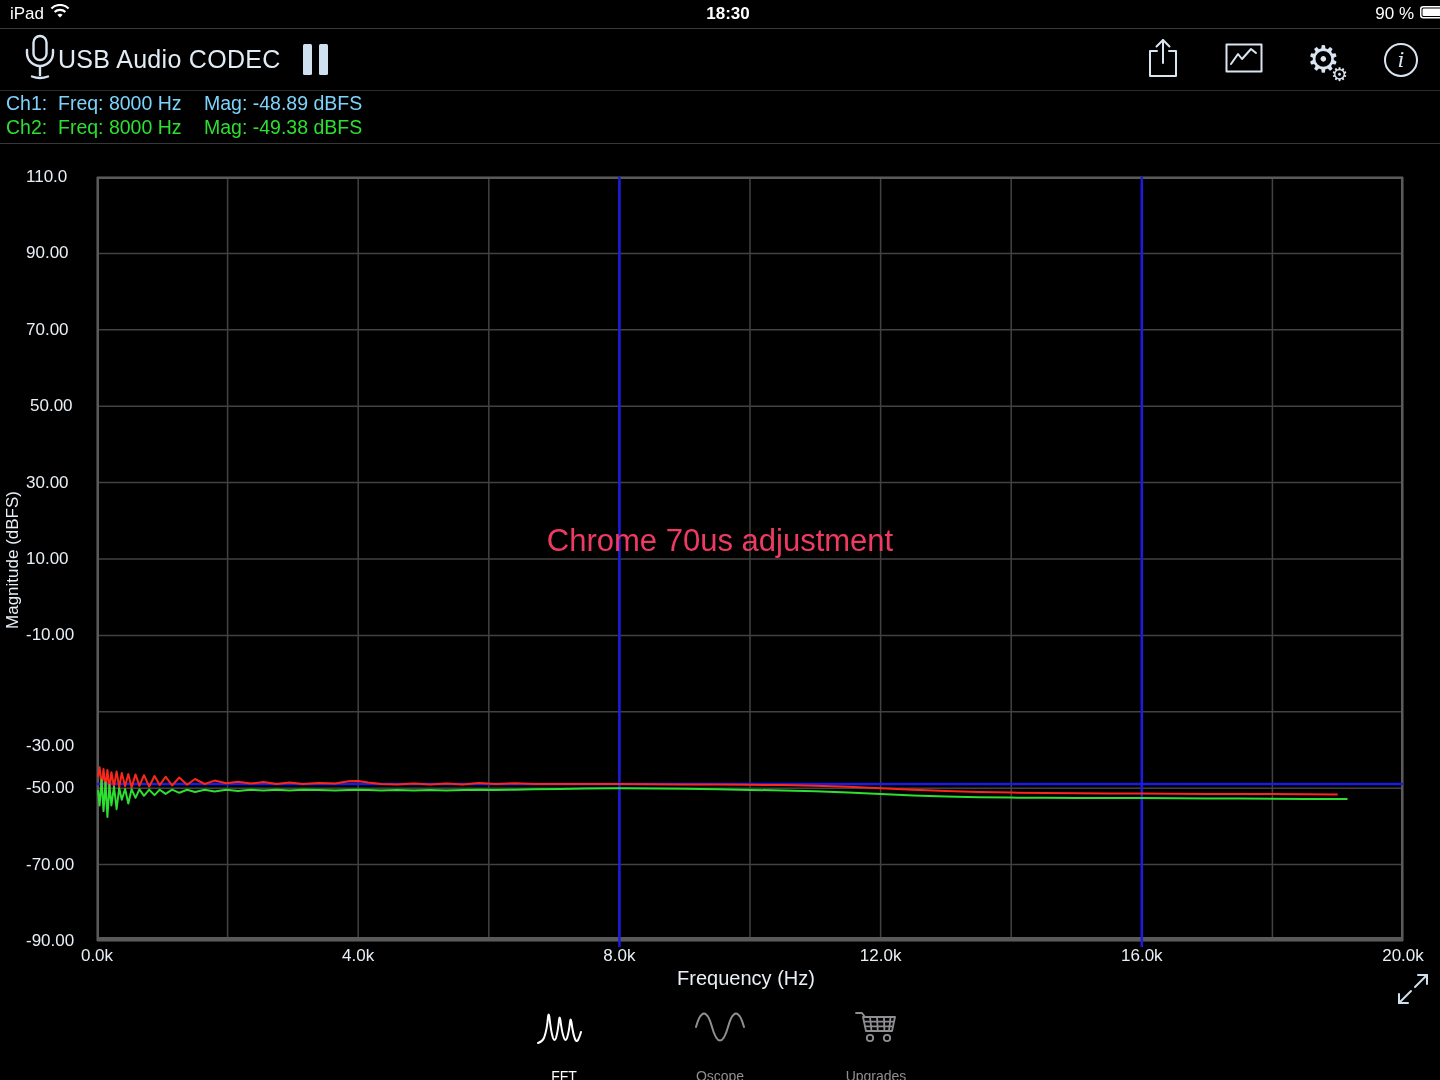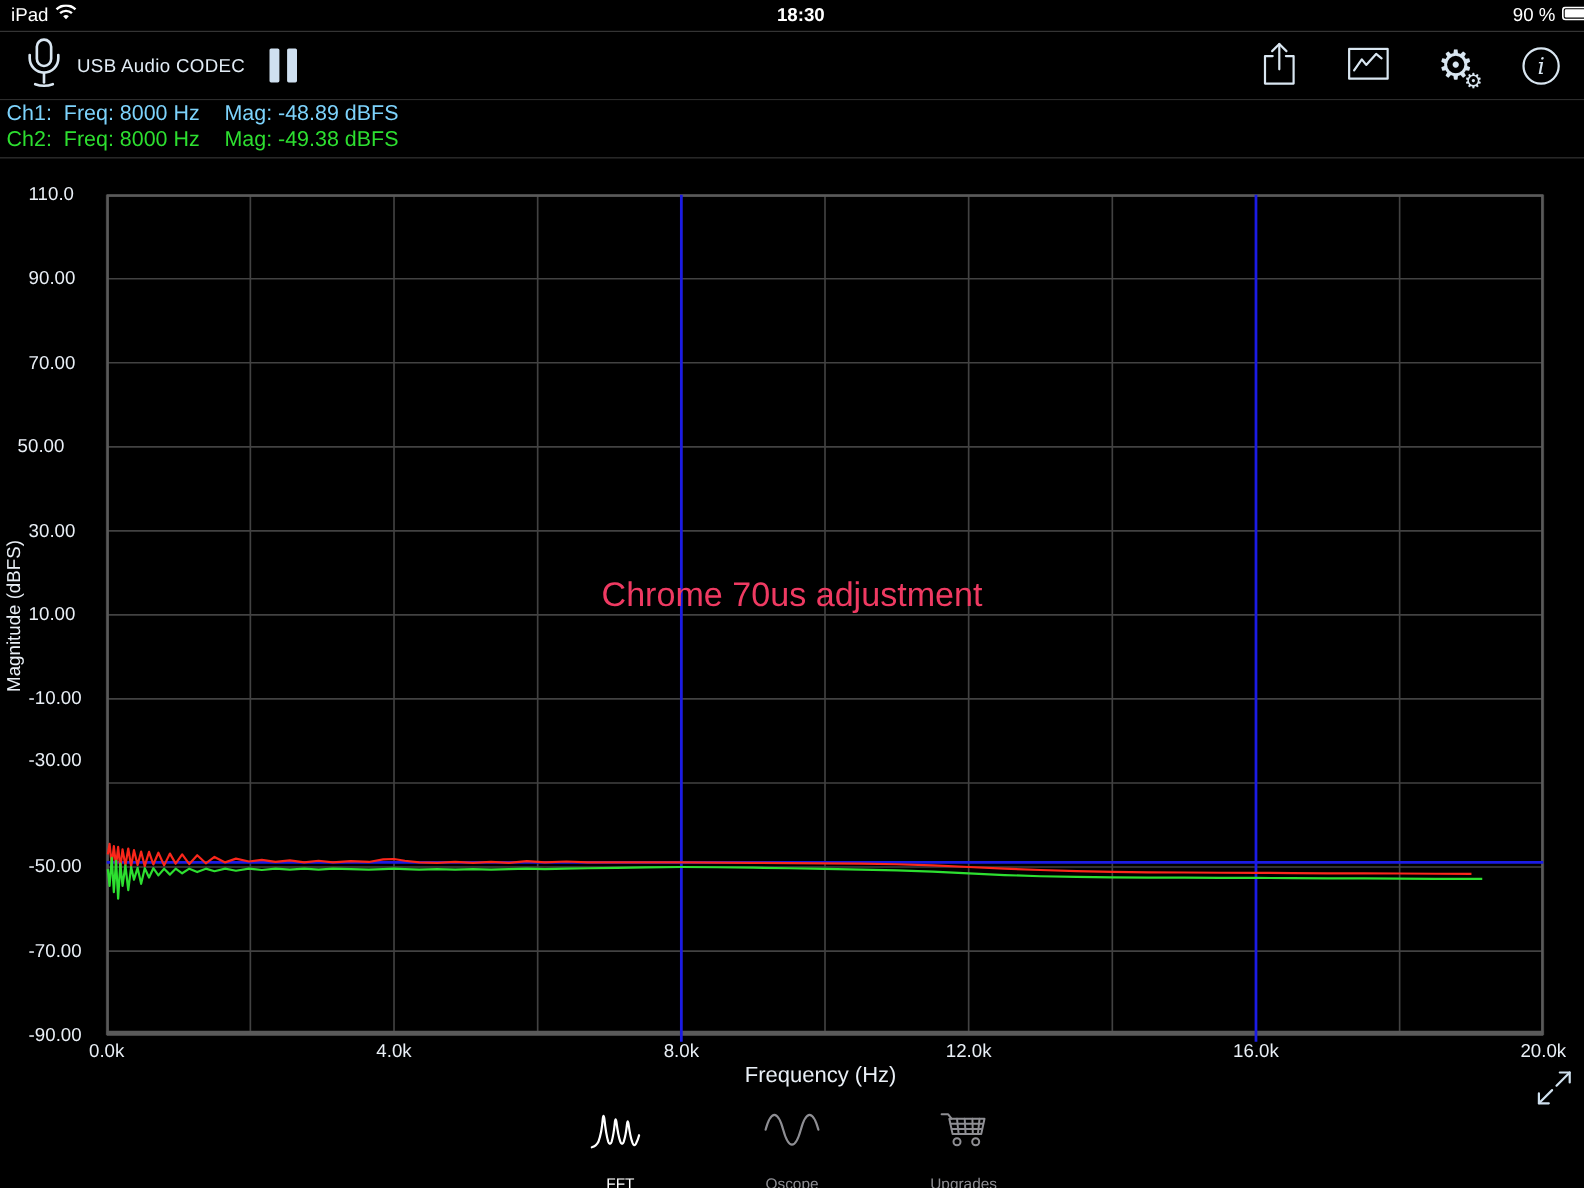--- a/index.html
+++ b/index.html
@@ -10,21 +10,21 @@
   .status-bar{position:absolute;left:0;top:0;width:1440px;height:28px;
               border-bottom:1px solid #3a3a3a;display:flex;align-items:center;
               font-size:17px;color:#fff;padding-left:16px;}
   .sb-left{position:absolute;left:10px;display:flex;align-items:center;gap:6px;}
   .sb-time{position:absolute;left:0;width:100%;text-align:center;font-weight:bold;}
   .sb-right{position:absolute;right:8px;display:flex;align-items:center;gap:6px;}
 
   
   .toolbar{position:absolute;left:0;top:29px;width:1440px;height:61px;
            border-bottom:1px solid #2c2c2c;display:flex;align-items:center;}
-  .tb-title{font-size:17px;color:#e2ecf5;margin-left:12px;letter-spacing:.3px;}
+  .tb-title{font-size:25px;color:#e2ecf5;letter-spacing:.3px;}
   .mic-btn{margin-left:22px;background:none;border:none;padding:0;cursor:pointer;}
   .pause-btn{margin-left:22px;background:none;border:none;padding:0;cursor:pointer;display:flex;gap:7px;}
   .pause-btn span{display:block;width:9px;height:31px;background:#cfe0f0;border-radius:1.5px;}
   .tb-actions{position:absolute;right:22px;display:flex;align-items:center;gap:44px;}
   .tb-actions .act{background:none;border:none;padding:0;cursor:pointer;position:relative;}
   .gear-big{font-size:37px;color:#d9e6f1;line-height:1;font-family:"DejaVu Sans",sans-serif;}
   .gear-small{position:absolute;right:-8px;bottom:-6px;font-size:19px;color:#d9e6f1;line-height:1;
               font-family:"DejaVu Sans",sans-serif;}
   .info-circle{width:30px;height:30px;border:2px solid #d9e6f1;border-radius:50%;
                display:flex;align-items:center;justify-content:center;
@@ -170,25 +170,25 @@
       <line x1="522.4" y1="0" x2="522.4" y2="770" stroke="#1b1be4" stroke-width="2.5"></line>
       <line x1="1044.8" y1="0" x2="1044.8" y2="770" stroke="#1b1be4" stroke-width="2.5"></line>
       <line x1="0" y1="606.9597999999999" x2="1306" y2="606.9597999999999" stroke="#1b1be4" stroke-width="2.5"></line>
       <polyline points="1.0,599.7 2.6,590.2 4.6,609.3 6.5,592.1 8.5,610.4 10.4,592.9 12.4,612.3 14.4,595.2 17.0,609.7 19.6,594.4 22.2,610.4 24.8,595.9 28.1,609.3 31.3,597.1 34.6,610.4 38.5,597.4 42.4,608.9 47.0,598.2 52.2,609.7 57.5,599.0 62.7,608.1 68.6,599.7 75.1,608.5 82.3,600.5 90.1,607.8 98.0,602.0 107.7,607.0 117.5,603.6 129.3,606.2 141.0,604.7 153.5,606.6 166.5,605.1 179.6,607.0 192.6,605.5 205.7,607.0 222.0,605.9 238.3,606.6 251.4,604.3 261.2,603.9 271.0,605.5 284.1,607.0 300.4,607.4 316.7,606.6 333.0,607.4 349.4,606.6 365.7,607.4 382.0,605.9 398.3,607.0 417.9,606.2 437.5,607.0 463.6,607.0 489.8,607.0 522.4,607.0 555.0,607.2 587.7,607.4 620.4,607.6 653.0,607.8 685.6,608.1 718.3,608.7 750.9,609.7 783.6,611.2 816.3,612.7 848.9,613.9 881.6,615.0 914.2,615.6 946.9,616.0 979.5,616.2 1012.1,616.4 1044.8,616.5 1077.5,616.7 1110.1,616.9 1142.8,616.9 1175.4,617.1 1208.0,617.3 1240.7,617.5" fill="none" stroke="#fb271b" stroke-width="2" stroke-linejoin="round"></polyline>
       <polyline points="1.0,613.1 2.6,628.4 4.6,602.8 6.5,634.1 8.5,605.5 10.4,639.9 12.4,608.1 14.4,628.4 17.0,609.7 19.6,632.2 22.2,611.2 24.8,622.7 28.1,612.0 31.3,626.5 34.6,612.3 38.5,620.8 42.4,612.3 47.0,618.8 52.2,612.7 57.5,618.1 62.7,612.7 68.6,616.9 75.1,612.7 82.3,615.8 90.1,612.7 98.0,615.0 107.7,612.7 117.5,614.6 129.3,612.7 141.0,613.9 153.5,612.7 166.5,613.5 179.6,612.7 192.6,613.5 205.7,612.7 222.0,613.1 238.3,613.5 251.4,613.1 261.2,612.7 271.0,613.1 284.1,613.5 300.4,613.1 316.7,613.5 333.0,613.1 349.4,613.5 365.7,613.1 382.0,612.7 398.3,613.1 417.9,612.7 437.5,612.3 463.6,612.0 489.8,611.6 522.4,611.2 555.0,611.4 587.7,611.8 620.4,612.3 653.0,612.9 685.6,613.5 718.3,614.3 750.9,615.4 783.6,616.9 816.3,618.5 848.9,619.6 881.6,620.2 914.2,620.6 946.9,620.8 979.5,620.9 1012.1,621.1 1044.8,621.1 1077.5,621.3 1110.1,621.5 1142.8,621.5 1175.4,621.7 1208.0,621.9 1250.5,621.9" fill="none" stroke="#2ddf30" stroke-width="2" stroke-linejoin="round"></polyline>
     </svg>
   <div id="tick-layer">
       <div class="ytick" style="left: 26px; top: 167px;">110.0</div>
       <div class="ytick" style="left: 26px; top: 243.4px;">90.00</div>
       <div class="ytick" style="left: 26px; top: 319.8px;">70.00</div>
-      <div class="ytick" style="left: 16px; top: 396.2px;">50.00</div>
+      <div class="ytick" style="left: 30px; top: 396.2px;">50.00</div>
       <div class="ytick" style="left: 26px; top: 472.6px;">30.00</div>
       <div class="ytick" style="left: 26px; top: 549px;">10.00</div>
       <div class="ytick" style="left: 26px; top: 625.4px;">-10.00</div>
-      <div class="ytick" style="left: 26px; top: 681px;">-30.00</div>
+      <div class="ytick" style="left: 26px; top: 736px;">-30.00</div>
       <div class="ytick" style="left: 26px; top: 778.2px;">-50.00</div>
       <div class="ytick" style="left: 26px; top: 854.6px;">-70.00</div>
       <div class="ytick" style="left: 26px; top: 931px;">-90.00</div>
       <div class="xtick" style="left: 55px; top: 946px;">0.0k</div>
       <div class="xtick" style="left: 316.2px; top: 946px;">4.0k</div>
       <div class="xtick" style="left: 577.4px; top: 946px;">8.0k</div>
       <div class="xtick" style="left: 838.6px; top: 946px;">12.0k</div>
       <div class="xtick" style="left: 1099.8px; top: 946px;">16.0k</div>
       <div class="xtick" style="left: 1361px; top: 946px;">20.0k</div>
     </div>

